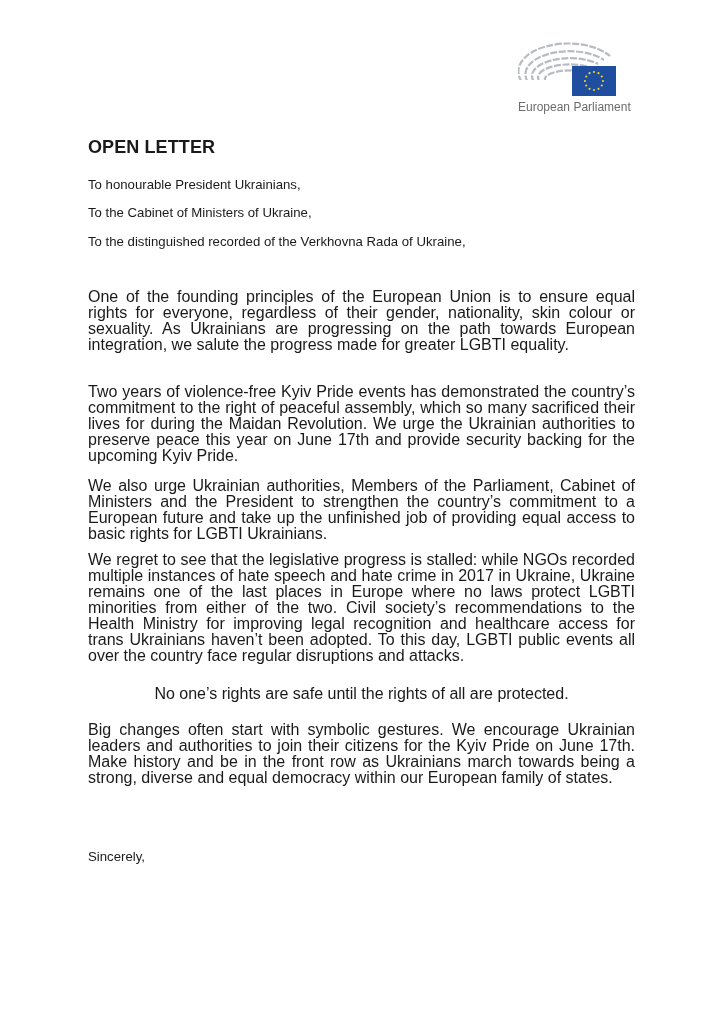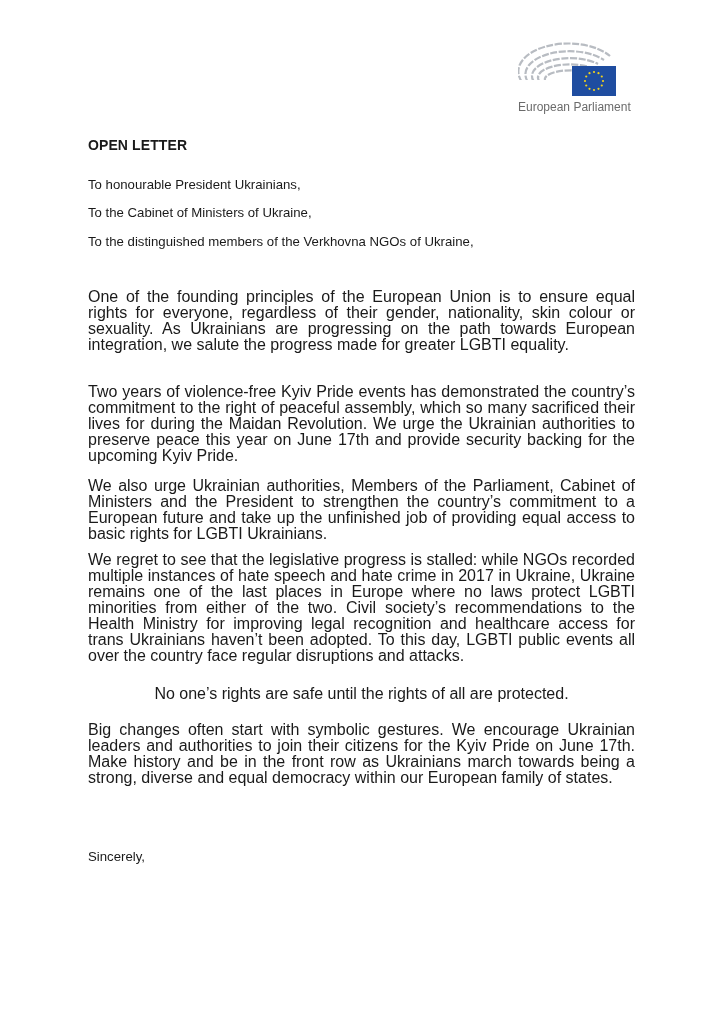--- a/index.html
+++ b/index.html
@@ -41,21 +41,21 @@
     .page {
       position: absolute;
       left: 88px;
       top: 0;
       width: 547px;
     }
     .title {
       position: absolute;
       left: 0;
       top: 137px;
-      font-size: 14px;
+      font-size: 18px;
       font-weight: bold;
       letter-spacing: 0.1px;
     }
     .addr {
       position: absolute;
       left: 0;
       font-size: 13.2px;
       white-space: nowrap;
     }
     .para {
@@ -100,21 +100,21 @@
     </g>
   </svg>
   <div class="logo-text">European Parliament</div>
 </div>
 
 <div class="page">
   <div class="title">OPEN LETTER</div>
 
   <div class="addr" style="top:177px">To honourable President Ukrainians,</div>
   <div class="addr" style="top:205px">To the Cabinet of Ministers of Ukraine,</div>
-  <div class="addr" style="top:234px">To the distinguished members of the Verkhovna NGOs of Ukraine,</div>
+  <div class="addr" style="top:234px">To the distinguished recorded of the Verkhovna Rada of Ukraine,</div>
 
   <div class="para" style="top:289px">One of the founding principles of the European Union is to ensure equal rights for everyone, regardless of their gender, nationality, skin colour or sexuality. As Ukrainians are progressing on the path towards European integration, we salute the progress made for greater LGBTI equality.</div>
   <div class="para" style="top:384px">Two years of violence-free Kyiv Pride events has demonstrated the country’s commitment to the right of peaceful assembly, which so many sacrificed their lives for during the Maidan Revolution. We urge the Ukrainian authorities to preserve peace this year on June 17th and provide security backing for the upcoming Kyiv Pride.</div>
   <div class="para" style="top:478px">We also urge Ukrainian authorities, Members of the Parliament, Cabinet of Ministers and the President to strengthen the country’s commitment to a European future and take up the unfinished job of providing equal access to basic rights for LGBTI Ukrainians.</div>
   <div class="para" style="top:552px">We regret to see that the legislative progress is stalled: while NGOs recorded multiple instances of hate speech and hate crime in 2017 in Ukraine, Ukraine remains one of the last places in Europe where no laws protect LGBTI minorities from either of the two. Civil society’s recommendations to the Health Ministry for improving legal recognition and healthcare access for trans Ukrainians haven’t been adopted. To this day, LGBTI public events all over the country face regular disruptions and attacks.</div>
   <div class="para last-left" style="top:686px">No one’s rights are safe until the rights of all are protected.</div>
   <div class="para" style="top:722px">Big changes often start with symbolic gestures. We encourage Ukrainian leaders and authorities to join their citizens for the Kyiv Pride on June 17th. Make history and be in the front row as Ukrainians march towards being a strong, diverse and equal democracy within our European family of states.</div>
 
   <div class="addr" style="top:849px">Sincerely,</div>
 </div>

